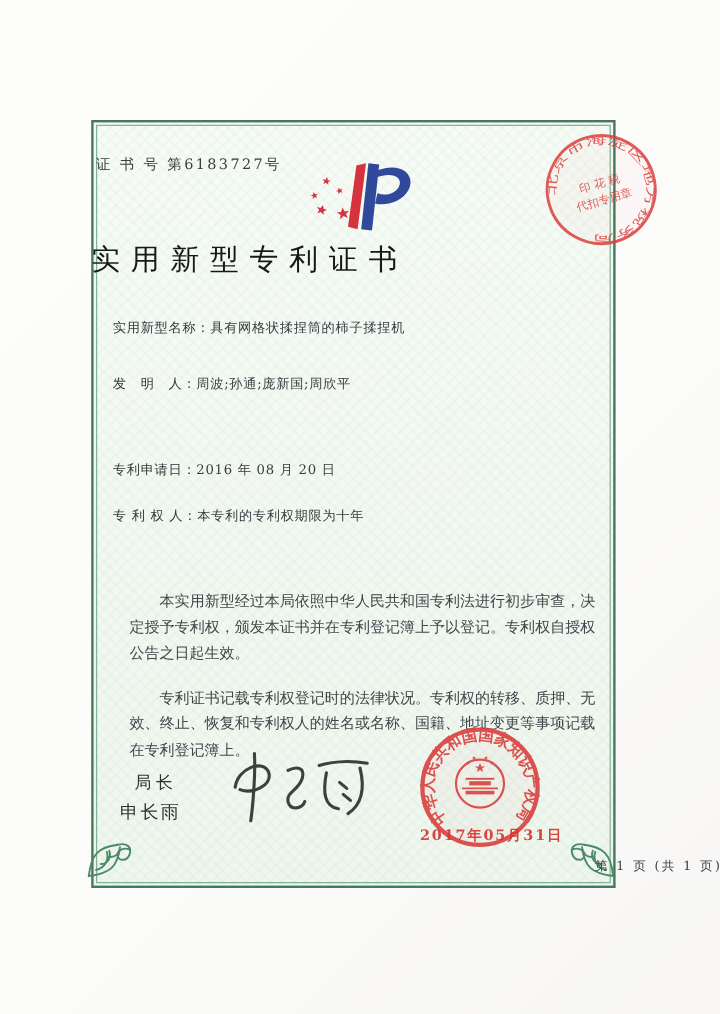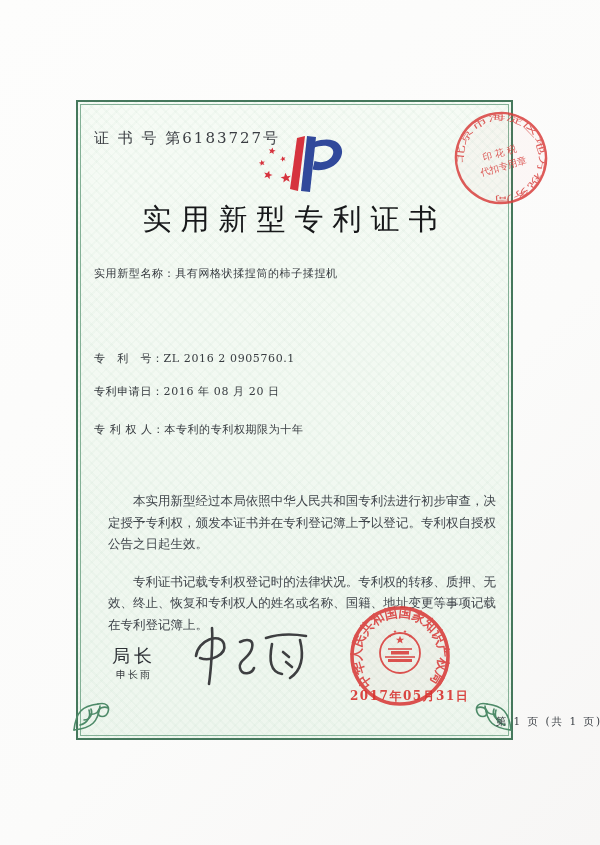--- a/index.html
+++ b/index.html
@@ -13,36 +13,36 @@
     border:2px solid #45785c;box-sizing:border-box;
     background:
       repeating-linear-gradient(45deg,rgba(110,170,132,0.045) 0 2px,transparent 2px 7px),
       repeating-linear-gradient(-45deg,rgba(110,170,132,0.04) 0 2px,transparent 2px 7px),
       linear-gradient(#f6fbf5,#eef6ee);
   }
   .frame-inner{
     position:absolute;left:2px;top:2px;right:2px;bottom:2px;
     border:1px solid #83b096;
   }
-  .cert-no{position:absolute;left:94px;top:129px;font-size:15px;letter-spacing:2px;color:#3a3d42;}
+  .cert-no{position:absolute;left:80px;top:129px;font-size:12px;letter-spacing:2px;color:#3a3d42;}
   .title{
-    position:absolute;left:76px;top:200px;width:437px;text-align:center;
-    font-size:29px;letter-spacing:9px;color:#17181a;font-weight:500;
+    position:absolute;left:76px;top:200px;width:437px;text-align:left;
+    font-size:24px;letter-spacing:9px;color:#17181a;font-weight:500;
   }
   .logo{position:absolute;left:250px;top:134px;}
   .field{position:absolute;left:94px;font-size:11px;color:#383c41;letter-spacing:0.6px;white-space:nowrap;}
   .f1{top:266px}.f2{top:312px}.f3{top:351px}.f4{top:384px}.f5{top:422px}.f6{top:458px}
   .field .lbl{color:#33373c;}
   .body-text{
     position:absolute;left:92px;top:474px;width:420px;
     font-size:12.5px;line-height:21.5px;color:#41464c;text-align:justify;
   }
   .body-text p{margin:16px;text-indent:2em;}
-  .sig-title{position:absolute;left:112px;top:644px;font-size:18px;letter-spacing:4px;color:#2e3136;}
-  .sig-name{position:absolute;left:116px;top:668px;font-size:10px;letter-spacing:2px;color:#2e3136;}
+  .sig-title{position:absolute;left:112px;top:644px;font-size:14px;letter-spacing:4px;color:#2e3136;}
+  .sig-name{position:absolute;left:100px;top:668px;font-size:15px;letter-spacing:2px;color:#2e3136;}
   .sig-svg{position:absolute;left:182px;top:622px;}
   .office-seal{position:absolute;left:325px;top:581px;opacity:0.9;}
   .seal-date{
     position:absolute;left:350px;top:688px;font-size:12px;letter-spacing:1.5px;
     color:#d8322f;font-weight:bold;opacity:0.9;
   }
   .tax-seal{position:absolute;left:447px;top:104px;transform:rotate(-16deg);opacity:0.85;}
   .footer{
     position:absolute;left:76px;top:715px;width:526px;text-align:right;
     font-size:10.5px;letter-spacing:2px;color:#3c4046;
@@ -76,21 +76,21 @@
     <polygon points="47,4 55,2 48,57 40,55" fill="#d6333e"></polygon>
     <g fill="#31499b">
       <polygon points="57,2 66,3 60,58 51,57"></polygon>
       <path d="M64,8 C86,0 97,13 90,25 C85,34 72,38 62.5,35.5 L64.5,27 C72,30 81,27 83,20 C85,13 76,9 63,14 Z"></path>
     </g>
   </svg>
 
   <div class="title">实用新型专利证书</div>
 
   <div class="field f1"><span class="lbl">实用新型名称：</span><span>具有网格状揉捏筒的柿子揉捏机</span></div>
-  <div class="field f3"><span class="lbl">专　利　号：</span><span>ZL 2016 2 0905760.1</span></div>
+  <div class="field f2"><span class="lbl">发　明　人：</span><span>周波;孙通;庞新国;周欣平</span></div>
   <div class="field f4"><span class="lbl">专利申请日：</span><span>2016 年 08 月 20 日</span></div>
   <div class="field f5"><span class="lbl">专 利 权 人：</span><span>本专利的专利权期限为十年</span></div>
 
   <div class="body-text">
     <p>本实用新型经过本局依照中华人民共和国专利法进行初步审查，决定授予专利权，颁发本证书并在专利登记簿上予以登记。专利权自授权公告之日起生效。</p>
     <p>专利证书记载专利权登记时的法律状况。专利权的转移、质押、无效、终止、恢复和专利权人的姓名或名称、国籍、地址变更等事项记载在专利登记簿上。</p>
   </div>
 
   <div class="sig-title">局长</div>
   <div class="sig-name">申长雨</div>

